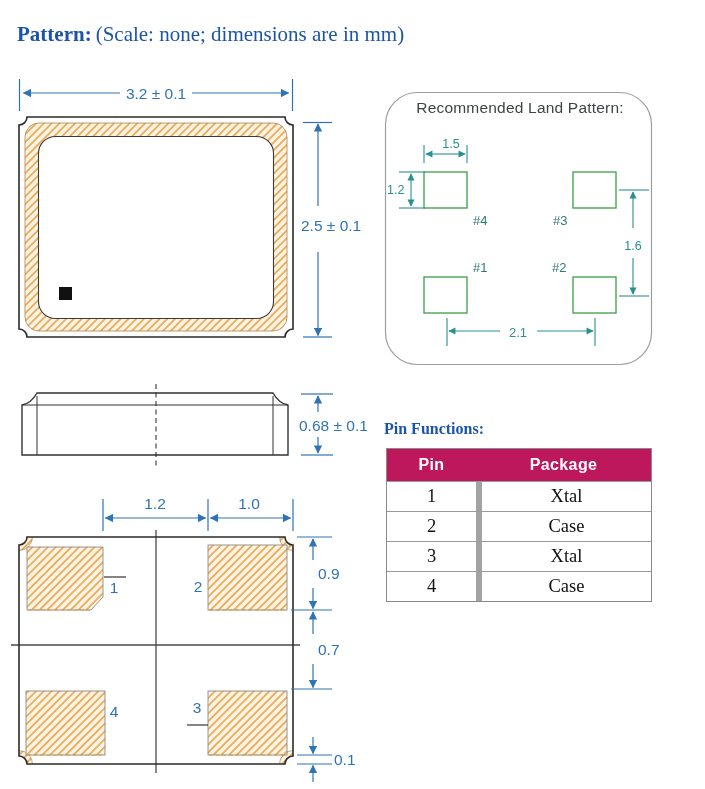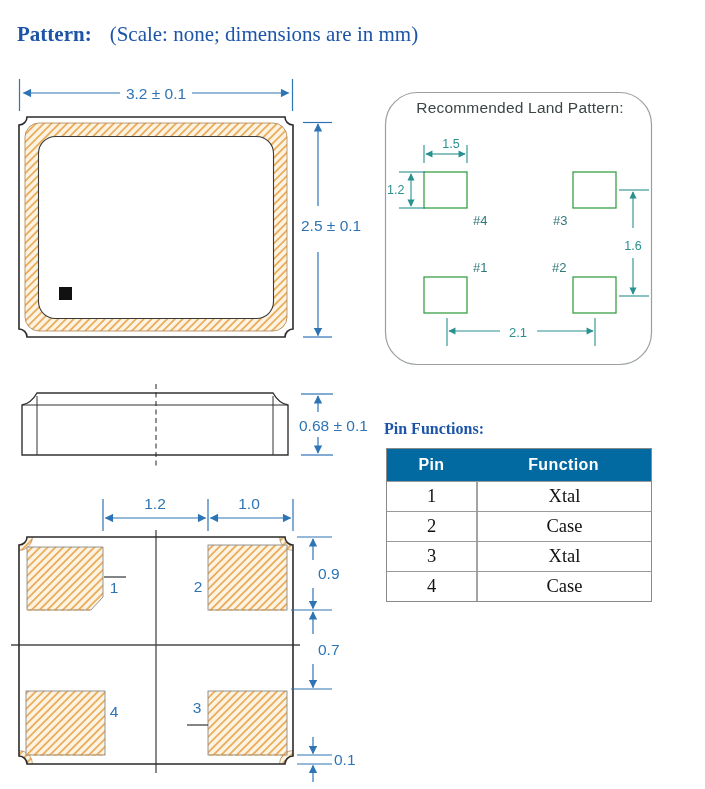--- a/index.html
+++ b/index.html
@@ -1,34 +1,34 @@
 <!DOCTYPE html>
 <html><head>
 <meta charset="utf-8">
 <style>
   html,body{margin:0;padding:0;background:#fff;}
   body{position:relative;width:705px;height:789px;overflow:hidden;
        font-family:"Liberation Sans",sans-serif;}
   .page-title{position:absolute;left:17px;top:22px;
        font-family:"Liberation Serif",serif;font-size:21px;color:#1c55a8;}
   .page-title .bold{font-weight:bold;}
-  .page-title .sub{margin-left:18px;}
+  .page-title .sub{margin-left:4px;}
   .pf-title{position:absolute;left:384px;top:420px;
        font-family:"Liberation Serif",serif;font-size:16px;font-weight:bold;color:#1c55a8;}
   .pin-table{position:absolute;left:386px;top:448px;width:264px;
        border:1px solid #8a8a8a;background:#fff;}
   .pt-header{display:grid;grid-template-columns:89px 1fr;height:32px;
-       background:#0369a1;color:#fff;
+       background:#be185d;color:#fff;
        font-family:"Liberation Sans",sans-serif;font-weight:bold;font-size:16px;letter-spacing:.4px;}
   .pt-header div{display:flex;align-items:center;justify-content:center;}
   .pt-row{display:grid;grid-template-columns:89px 1fr;height:29px;
        font-family:"Liberation Serif",serif;font-size:18.5px;color:#111;
        border-top:1px solid #9a9a9a;}
   .pt-row div{display:flex;align-items:center;justify-content:center;}
-  .pt-row div:last-child{border-left:2px solid #a3a3a3;}
+  .pt-row div:last-child{border-left:6px solid #a3a3a3;}
   svg{position:absolute;left:0;top:0;}
   svg text{font-family:"Liberation Sans",sans-serif;}
   .dimtxt{fill:#2e74b5;font-size:15.5px;}
   .teal{fill:#2a9090;font-size:12.5px;}
   .padlbl{fill:#2e7878;font-size:13px;}
   .lp-title{fill:#3c4545;font-size:15.5px;letter-spacing:.2px;}
 </style>
 </head>
 <body>
 
@@ -186,21 +186,21 @@
     <line x1="313" y1="782" x2="313" y2="765.5" stroke="#2e74b5" stroke-width="1.2" marker-end="url(#aB)"></line>
     <text x="334" y="765" class="dimtxt">0.1</text>
   </g>
 </svg>
 
 <div class="pf-title">Pin Functions:</div>
 
 <div class="pin-table">
   <div class="pt-header">
     <div>Pin</div>
-    <div>Function</div>
+    <div>Package</div>
   </div>
   <div class="pt-row">
     <div>1</div>
     <div>Xtal</div>
   </div>
   <div class="pt-row">
     <div>2</div>
     <div>Case</div>
   </div>
   <div class="pt-row">

